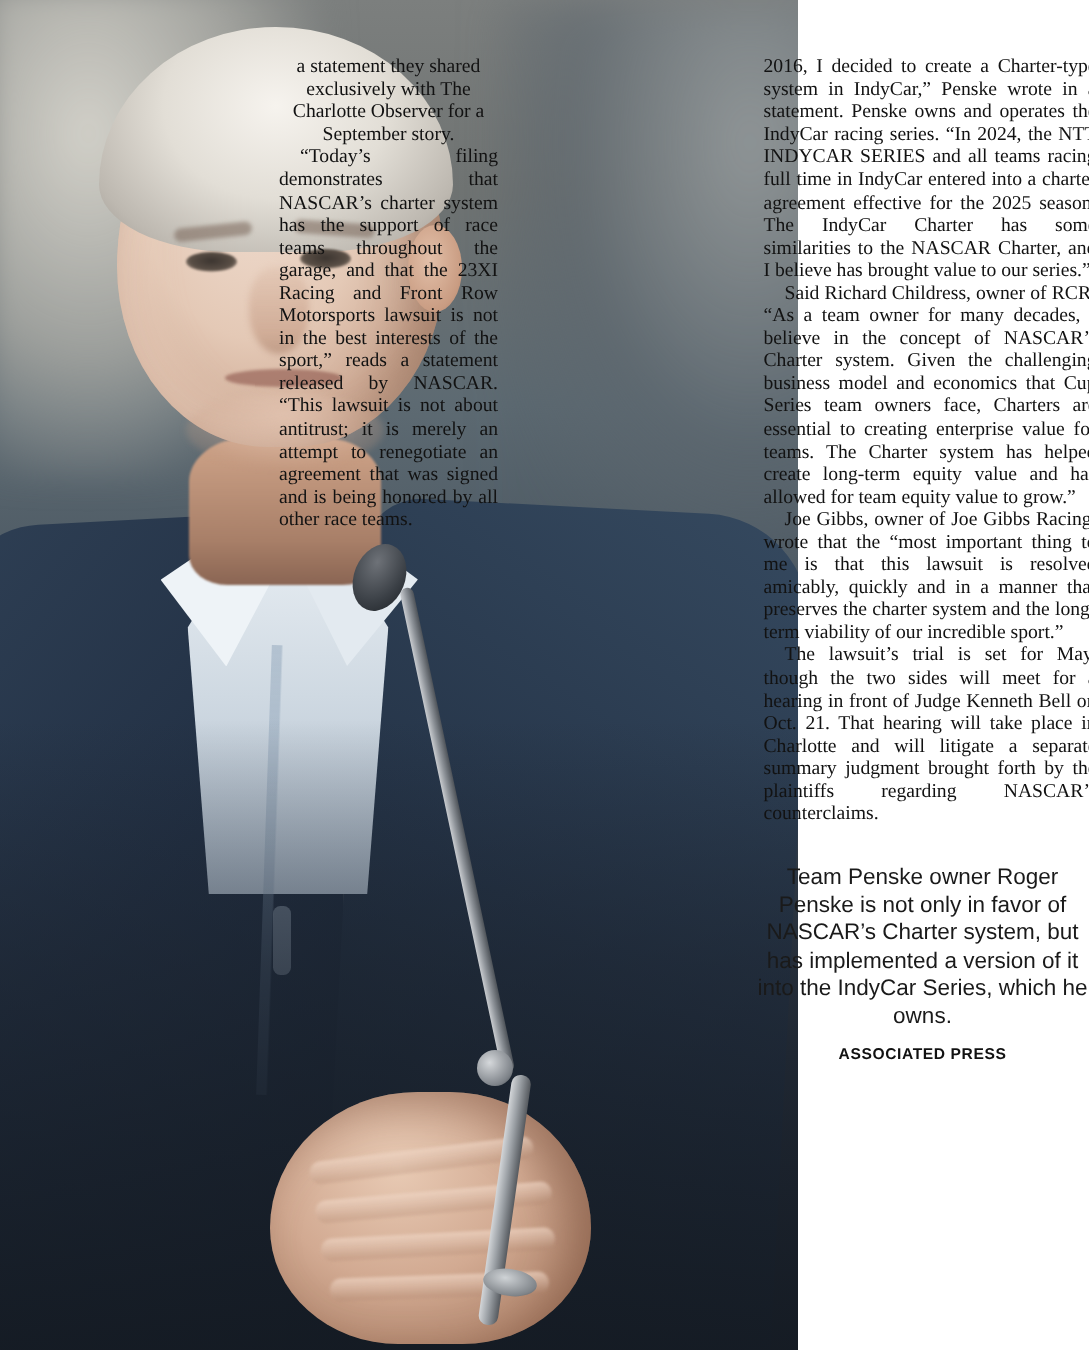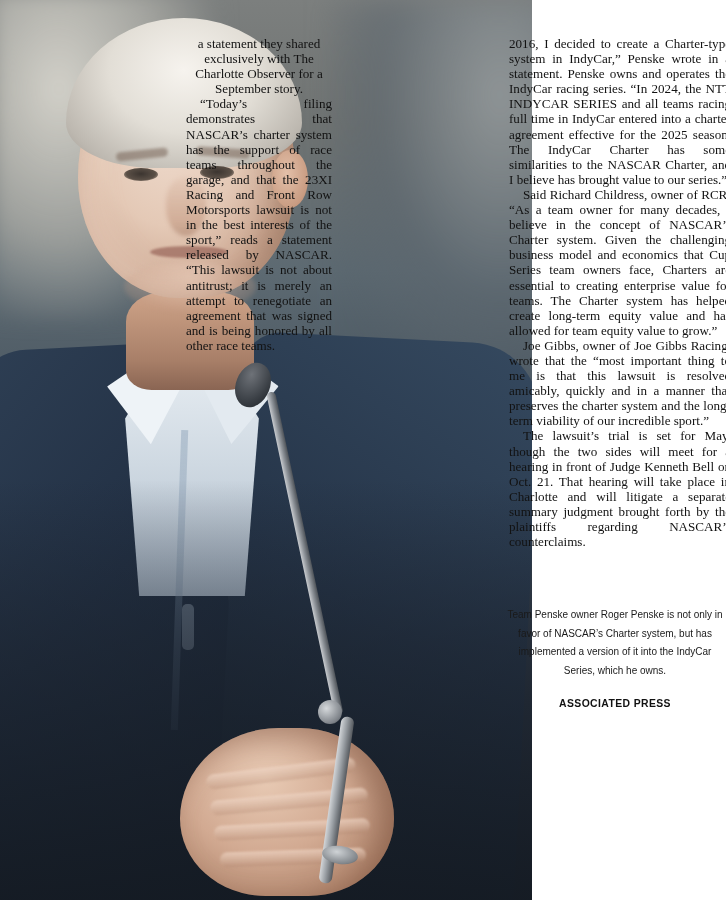--- a/index.html
+++ b/index.html
@@ -280,24 +280,24 @@
   .col-left p:first-child { text-align: center; }
 
   .col-right {
     left: 323px;
     width: 222px;
   }
 
   .caption {
     position: absolute;
     left: 318px;
-    top: 570px;
+    top: 540px;
     width: 222px;
     font-family: "Liberation Sans", sans-serif;
-    font-size: 10px;
+    font-size: 15px;
     line-height: 18.6px;
     color: #1a1a1a;
     text-align: center;
   }
   .credit {
     position: absolute;
     left: 318px;
     top: 662px;
     width: 222px;
     font-family: "Liberation Sans", sans-serif;

